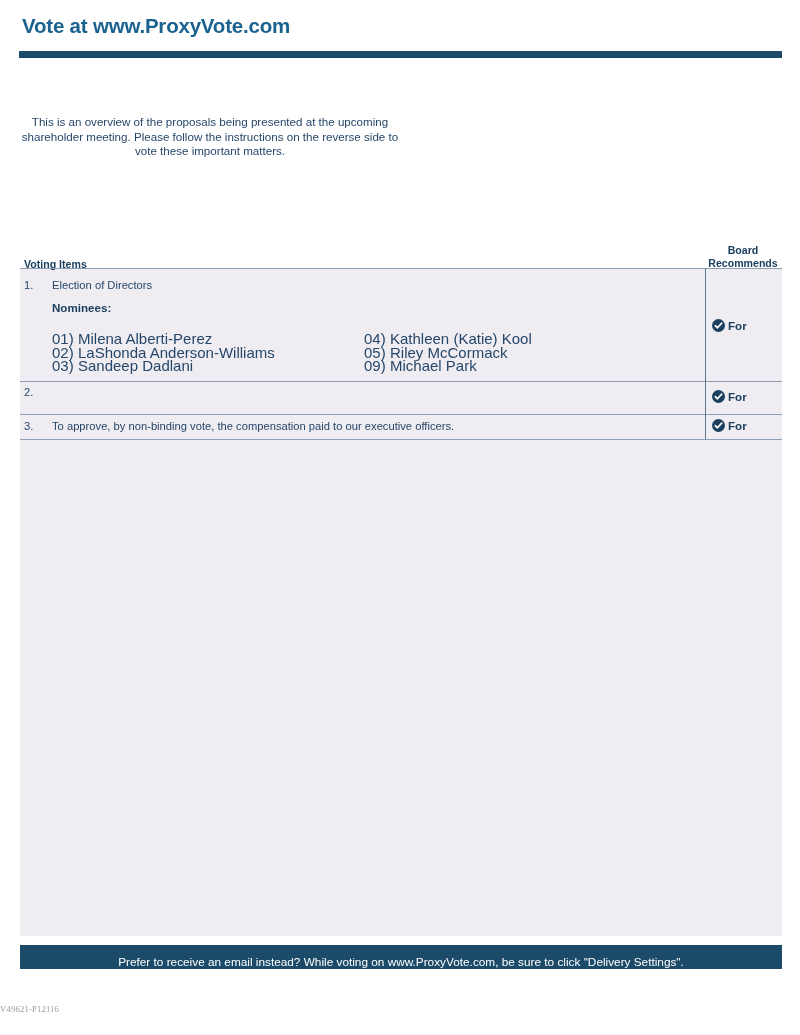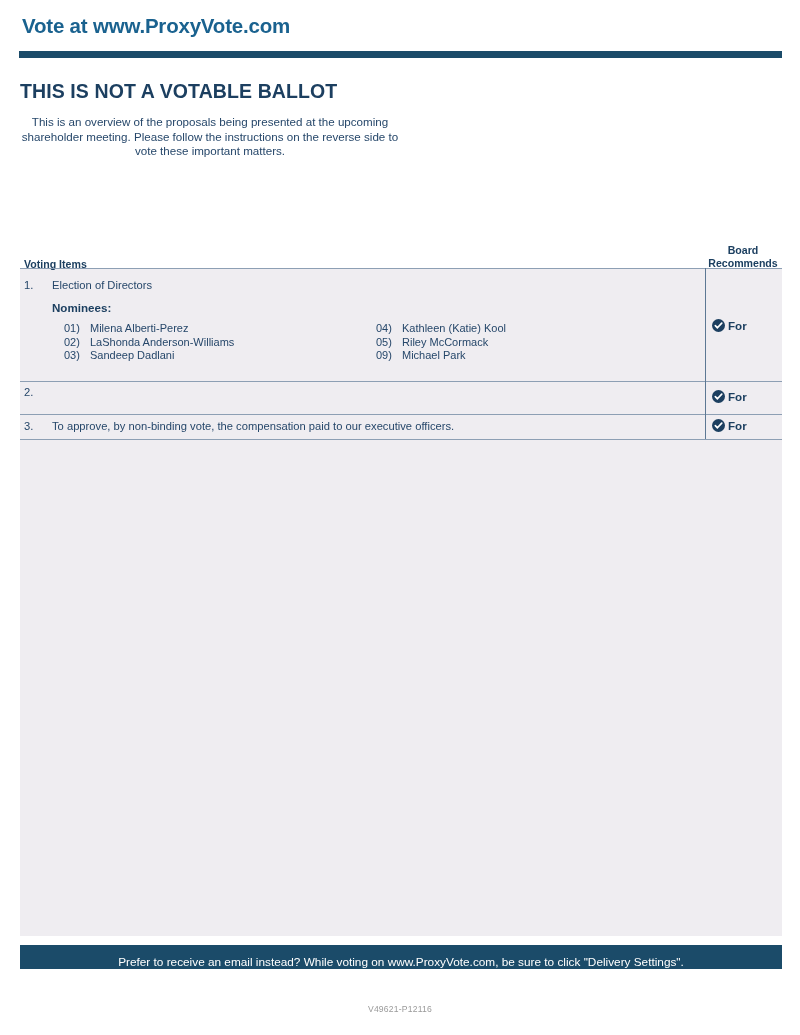--- a/index.html
+++ b/index.html
@@ -134,25 +134,24 @@
   .nominees-label {
     position: absolute;
     left: 52px;
     top: 301px;
     font-size: 11.6px;
     font-weight: bold;
     color: #1c3f60;
   }
   .nominee-col {
     position: absolute;
-    top: 322px;
-    font-size: 11px;
+    top: 332px;
+    font-size: 15px;
     line-height: 13.6px;
     color: #26476a;
-    margin-left: 12px;
   }
   .nominee-col.left  { left: 52px;  width: 300px; }
   .nominee-col.right { left: 364px; width: 320px; }
   .nominee {
     white-space: nowrap;
   }
   .nominee .idx {
     display: inline-block;
     width: 26px;
   }
@@ -203,35 +202,35 @@
     font-size: 11.8px;
     color: #ffffff;
     white-space: nowrap;
   }
 
   .control-number {
     position: absolute;
     left: 0;
     top: 1004px;
     width: 800px;
-    text-align: center;
+    text-align: left;
     font-size: 8.6px;
     color: #9a9a9a;
     letter-spacing: 0.2px;
+    font-family: Liberation Serif, serif;
   }
 </style>
 </head>
 <body>
 
 <div class="page">
 
   <div class="site-title">Vote at www.ProxyVote.com</div>
   <div class="header-rule"></div>
 
-  <div class="headline">THIS IS NOT A VOTABLE BALLOT</div>
   <div class="intro">This is an overview of the proposals being presented at the upcoming shareholder meeting. Please follow the instructions on the reverse side to vote these important matters.</div>
 
   <div class="panel"></div>
 
   <div class="col-head-voting">Voting Items</div>
   <div class="col-head-board">
     <div>Board</div>
     <div>Recommends</div>
   </div>
 

